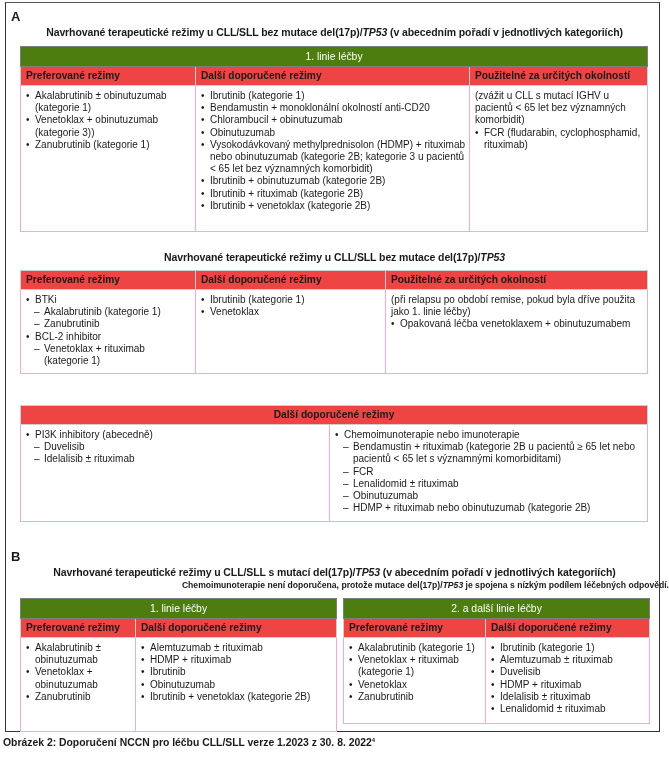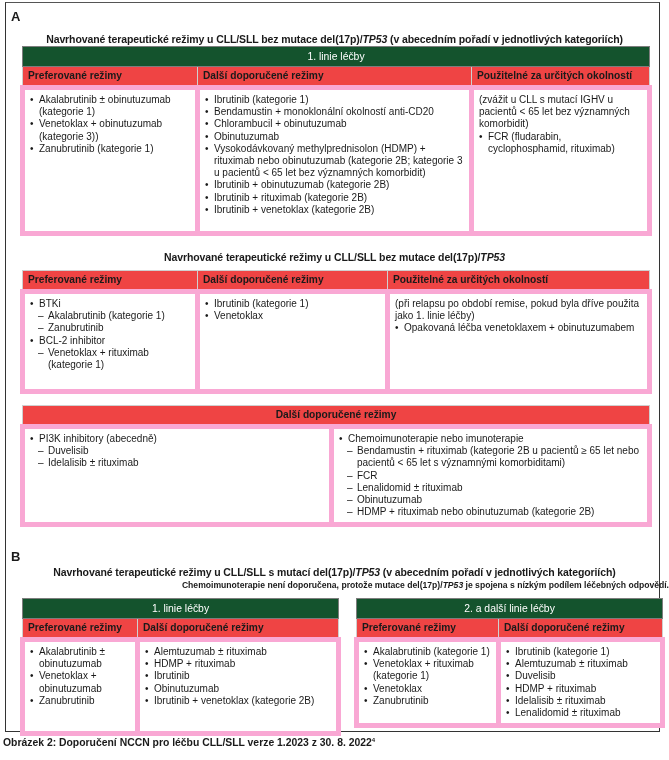--- a/index.html
+++ b/index.html
@@ -22,52 +22,52 @@
   .subheading {
     position: absolute; left: 0; width: 669px; text-align: right;
     font-weight: bold; font-size: 8.6px;
   }
   .tbl {
     position: absolute; border-collapse: collapse; table-layout: fixed;
     font-size: 10px; line-height: 12.2px;
   }
   .tbl td, .tbl th { padding: 0; vertical-align: top; }
   .band {
-    background: #14532d; color: #fff; text-align: center;
+    background: #4d7c0f; color: #fff; text-align: center;
     font-weight: normal; font-size: 10.4px; height: 19px; line-height: 19px;
     border: 1px solid #7d7d7d;
   }
   .colhead {
     background: #ef4444; font-weight: bold; text-align: left;
     font-size: 10.2px; height: 18px; line-height: 18px; padding-left: 5px !important;
     border: 1px solid #cfcfcf;
   }
   .colhead.center { text-align: center; padding-left: 0 !important; }
   .cell {
-    border: 5px solid #f9a8d4; padding: 4px 4px 4px 5px !important; background: #fff;
+    border: 1px solid #f9a8d4; padding: 4px 4px 4px 5px !important; background: #fff;
   }
   ul { list-style: none; margin: 0; padding: 0; }
   li { position: relative; padding-left: 9px; }
   li.b::before { content: "\2022"; position: absolute; left: 0; top: 0; }
   li.d { padding-left: 18px; }
   li.d::before { content: "\2013"; position: absolute; left: 8px; top: 0; }
   li.p { padding-left: 0; }
   .caption {
     position: absolute; left: 3px; top: 737px; font-weight: bold; font-size: 10.4px;
   }
   .caption sup { font-size: 6px; vertical-align: 4px; }
   i { font-style: italic; }
 </style>
 </head>
 <body>
 
 <div class="frame"></div>
 
 <div class="letter" style="left:11px; top:9px;">A</div>
-<div class="heading" style="top:26px;margin-top:7px;"><span>Navrhované terapeutické režimy u CLL/SLL bez mutace del(17p)/</span><i>TP53</i><span> (v abecedním pořadí v jednotlivých kategoriích)</span></div>
+<div class="heading" style="top:26px;"><span>Navrhované terapeutické režimy u CLL/SLL bez mutace del(17p)/</span><i>TP53</i><span> (v abecedním pořadí v jednotlivých kategoriích)</span></div>
 
 <table class="tbl" style="left:20px; top:46px; width:627px;">
   <colgroup>
       <col style="width:175px">
       <col style="width:274px">
       <col style="width:178px">
     </colgroup>
   <tbody>
       <tr>
         <th colspan="3" class="band">1. linie léčby</th>
@@ -114,21 +114,21 @@
       <col style="width:175px">
       <col style="width:190px">
       <col style="width:262px">
     </colgroup>
   <tbody>
   <tr>
     <th class="colhead">Preferované režimy</th>
     <th class="colhead">Další doporučené režimy</th>
     <th class="colhead">Použitelné za určitých okolností</th>
   </tr>
-  <tr style="height:100px">
+  <tr style="height:84px">
     <td class="cell">
           <ul>
             <li class="b">BTKi</li>
             <li class="d">Akalabrutinib (kategorie 1)</li>
             <li class="d">Zanubrutinib</li>
             <li class="b">BCL-2 inhibitor</li>
             <li class="d">Venetoklax + rituximab (kategorie 1)</li>
           </ul>
         </td>
     <td class="cell">
@@ -209,21 +209,21 @@
             <li class="b">HDMP + rituximab</li>
             <li class="b">Ibrutinib</li>
             <li class="b">Obinutuzumab</li>
             <li class="b">Ibrutinib + venetoklax (kategorie 2B)</li>
           </ul>
         </td>
   </tr>
 </tbody>
   </table>
 
-<table class="tbl" style="left:354px; top:598px; width:306px;">
+<table class="tbl" style="left:343px; top:598px; width:306px;">
   <colgroup>
       <col style="width:142px">
       <col style="width:164px">
     </colgroup>
   <tbody>
       <tr>
         <th colspan="2" class="band">2. a další linie léčby</th>
       </tr>
   <tr>
     <th class="colhead">Preferované režimy</th>

